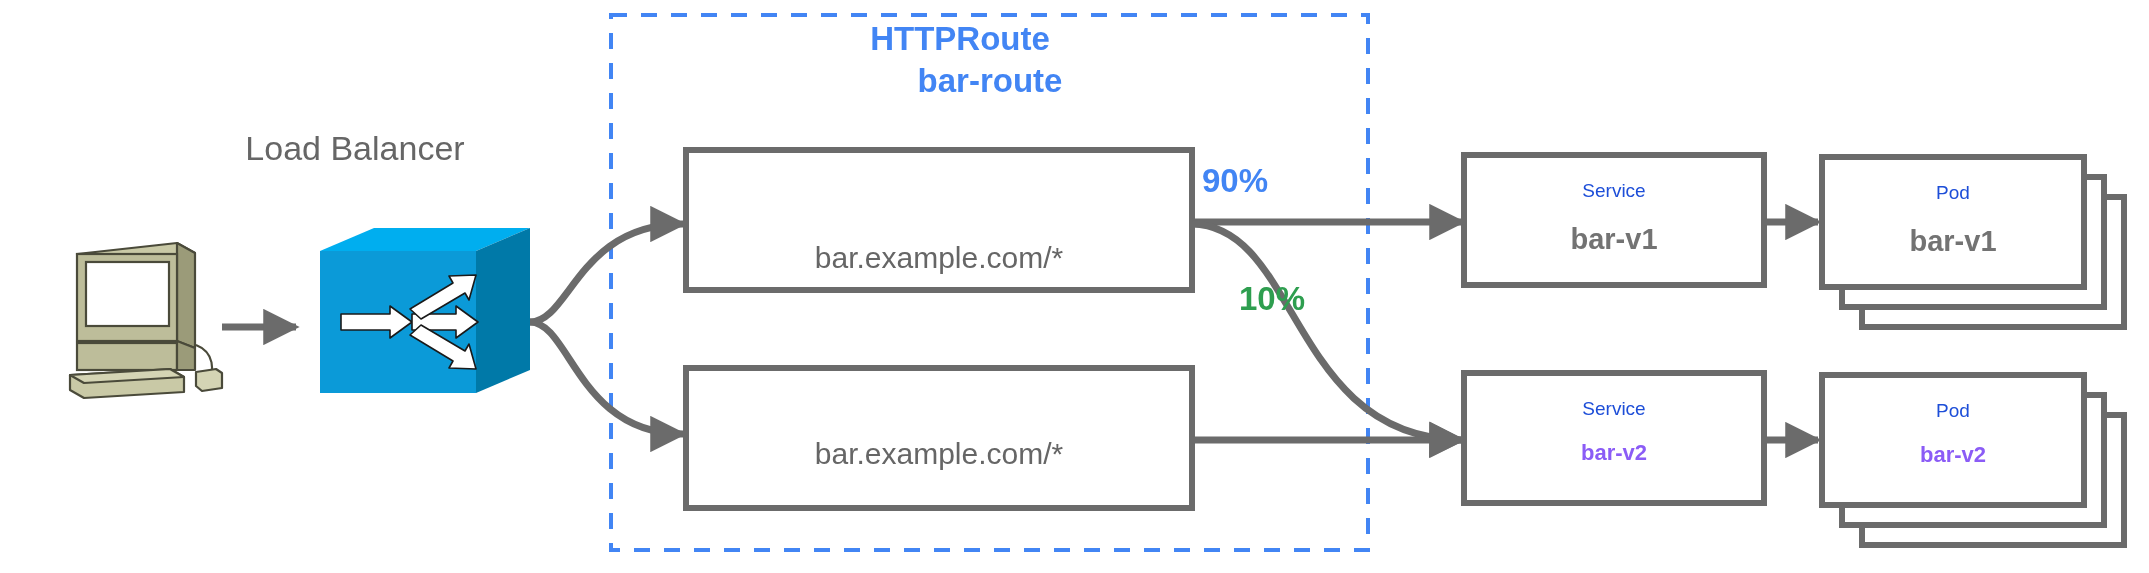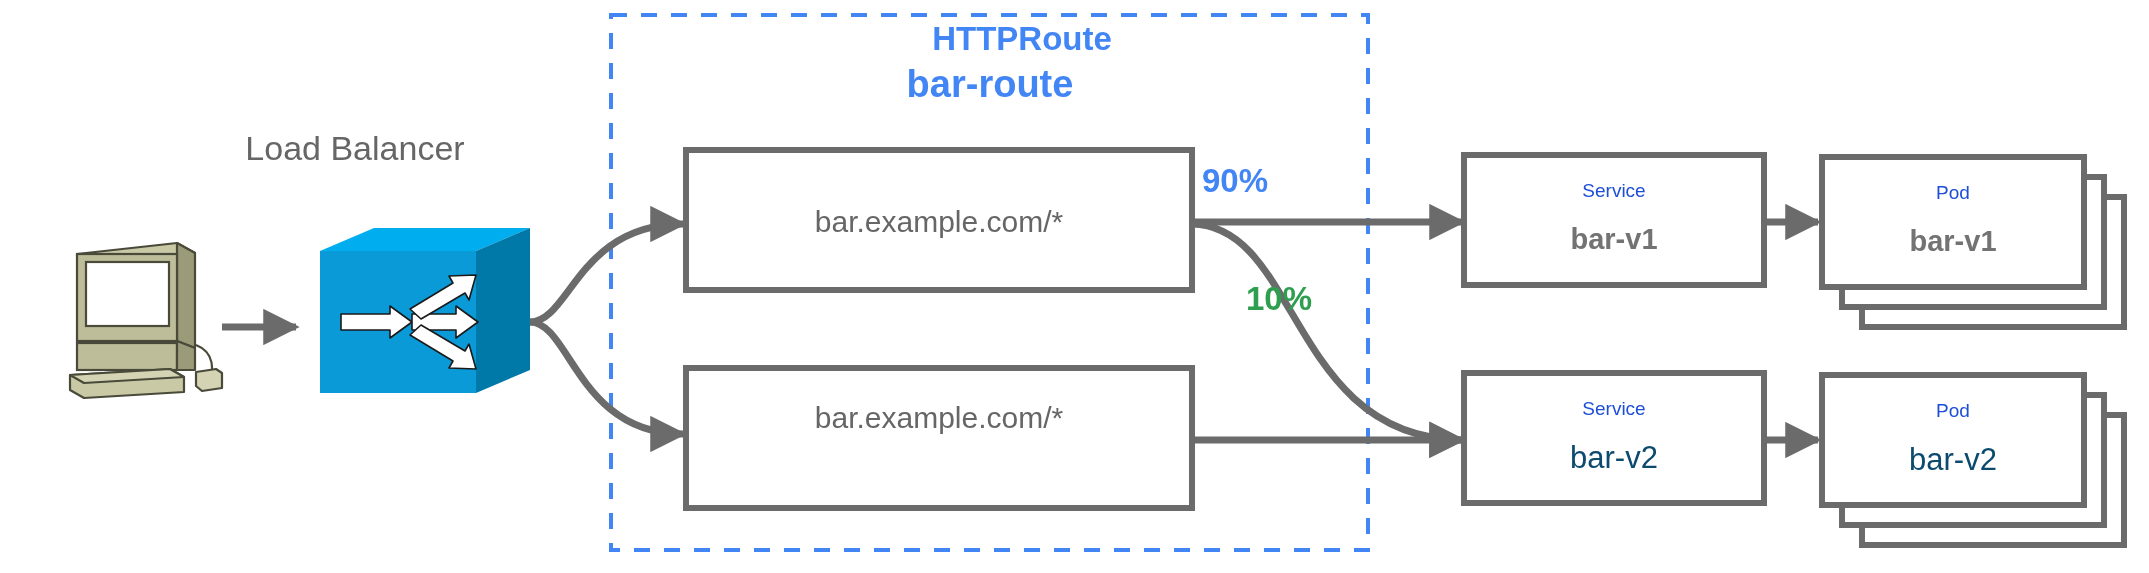--- a/index.html
+++ b/index.html
@@ -12,37 +12,37 @@
   #canvas > svg{position:absolute;left:0;top:0;width:2149px;height:573px;}
 
   .lbl{position:absolute;white-space:pre;text-align:center;line-height:1.18;}
 
   .lb-title{
     color:#666666;font-size:34px;font-weight:normal;
     left:190px;top:128px;width:330px;
   }
   .route-title{
     color:#4285F4;font-size:33px;font-weight:bold;
-    left:862px;top:20px;width:320px;
+    left:800px;top:20px;width:320px;
   }
   .route-sub{
-    color:#4285F4;font-size:38px;font-weight:bold;
+    color:#4285F4;font-size:33px;font-weight:bold;
     left:830px;top:62px;width:320px;
   }
 
   .boxtext{
-    color:#666666;font-size:30px;font-weight:normal;
+    color:#666666;font-size:30px;font-weight:normal;margin-top:36px;
   }
   .pct{font-size:33px;font-weight:bold;}
   .pct-blue{color:#4285F4;}
   .pct-green{color:#2E9E4F;}
 
   .kind{color:#1d4ed8;font-size:19px;font-weight:normal;}
   .name-blue{color:#737373;font-size:29px;font-weight:bold;}
-  .name-green{color:#0c4a6e;font-size:31px;font-weight:normal;}
+  .name-green{color:#8b5cf6;font-size:22px;font-weight:bold;}
 </style>
 </head>
 <body>
 
 <div id="canvas">
 
   <svg viewBox="0 0 2149 573" xmlns="http://www.w3.org/2000/svg">
     <defs>
       <marker id="arrowGray" viewBox="0 0 10 10" refX="9" refY="5" markerWidth="5.2" markerHeight="5.2" orient="auto-start-reverse">
         <path d="M 0 0 L 10 5 L 0 10 z" fill="#6b6b6b"></path>
@@ -127,21 +127,21 @@
   <div class="lbl lb-title">Load Balancer</div>
 
   <div class="lbl route-title">HTTPRoute</div>
   <div class="lbl route-sub">bar-route</div>
 
   <div class="lbl boxtext" style="left:686px;top:204px;width:506px;">bar.example.com/*</div>
 
   <div class="lbl boxtext" style="left:686px;top:400px;width:506px;">bar.example.com/*</div>
 
   <div class="lbl pct pct-blue" style="left:1202px;top:162px;width:140px;text-align:left;">90%</div>
-  <div class="lbl pct pct-green" style="left:1202px;top:280px;width:140px;text-align:left;margin-left:44px;">10%</div>
+  <div class="lbl pct pct-green" style="left:1202px;top:280px;width:140px;text-align:center;">10%</div>
 
   <div class="lbl kind" style="left:1464px;top:180px;width:300px;">Service</div>
   <div class="lbl name-blue" style="left:1464px;top:222px;width:300px;">bar-v1</div>
 
   <div class="lbl kind" style="left:1464px;top:398px;width:300px;">Service</div>
   <div class="lbl name-green" style="left:1464px;top:440px;width:300px;">bar-v2</div>
 
   <div class="lbl kind" style="left:1822px;top:182px;width:262px;">Pod</div>
   <div class="lbl name-blue" style="left:1822px;top:224px;width:262px;">bar-v1</div>
 

